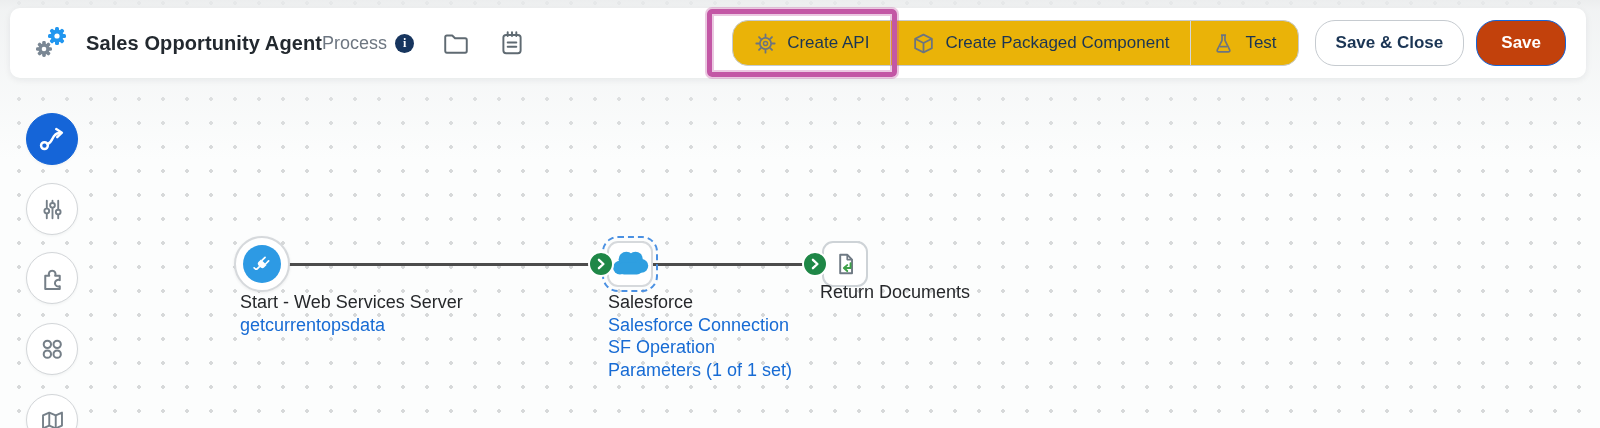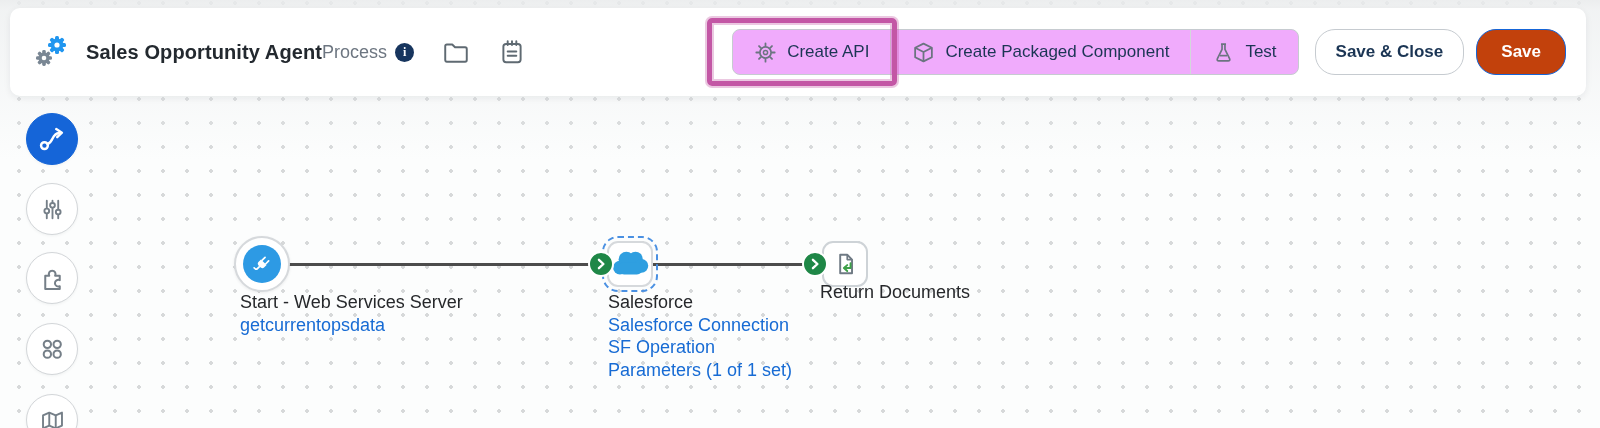--- a/index.html
+++ b/index.html
@@ -8,35 +8,35 @@
     position:relative; overflow:hidden;
     font-family:"Liberation Sans","DejaVu Sans",sans-serif;
     background-color:#fcfdfd;
     background-image:radial-gradient(circle,#d7d9da 1.6px,rgba(255,255,255,0) 1.9px);
     background-size:24px 24px; background-position:7px 15px;
   }
   .top-fade { position:absolute; top:0; left:0; right:0; height:160px; z-index:1;
     background:linear-gradient(#e9ebecd9 0px,#eceeefb0 10px,rgba(250,250,250,0) 100%); pointer-events:none; }
 
   
-  .header { position:absolute; top:8px; left:10px; right:14px; height:88px; z-index:5;
+  .header { position:absolute; top:8px; left:10px; right:14px; height:70px; z-index:5;
     background:#ffffff; border-radius:10px; box-shadow:0 2px 7px rgba(20,30,40,.07);
     display:flex; align-items:center; padding:0 20px 0 24px; }
   .logo { width:36px; height:36px; flex:0 0 auto; }
   .title { font-size:20px; font-weight:bold; color:#23292f; margin-left:16px; letter-spacing:.1px; }
   .type-label { font-size:18px; color:#6d7681; }
   .info-dot { width:19px; height:19px; border-radius:50%; background:#17355e; color:#fff;
     display:inline-flex; align-items:center; justify-content:center; margin-left:8px;
     font-size:12px; font-weight:bold; font-family:"Liberation Serif",serif; }
   .info-dot::after { content:"i"; }
   .hdr-icon-btn { margin-left:28px; display:flex; align-items:center; cursor:pointer; }
 
   .toolbar { margin-left:auto; display:flex; align-items:center; }
-  .seg-group { display:flex; align-items:stretch; height:46px; background:#f0abfc;
-    border:1px solid #c6cbd0; border-radius:8px; }
+  .seg-group { display:flex; align-items:stretch; height:46px; background:#eab308;
+    border:1px solid #c6cbd0; border-radius:16px; }
   .seg { display:flex; align-items:center; gap:10px; padding:0 21px; cursor:pointer;
     border-right:1px solid #d3d7db; font-size:17px; color:#1b3554; white-space:nowrap; position:relative; }
   .seg:last-child { border-right:none; }
   .annot-box { position:absolute; top:-12px; bottom:-12px; left:-26px; right:-7px;
     border:5px solid #c357a5; border-radius:5px; pointer-events:none; z-index:9;
     box-shadow:0 0 0 2px rgba(195,87,165,.33), inset 0 0 0 2px rgba(195,87,165,.33); }
   .btn { height:46px; display:flex; align-items:center; border-radius:20px; cursor:pointer;
     font-size:17px; font-weight:bold; white-space:nowrap; }
   .btn-secondary { background:#fff; border:1px solid #c6cbd0; color:#1b3554; padding:0 20px; margin-left:16px; }
   .btn-primary { background:#c2410c; border:1px solid #1565d8; color:#fff; padding:0 24px; margin-left:12px; }

